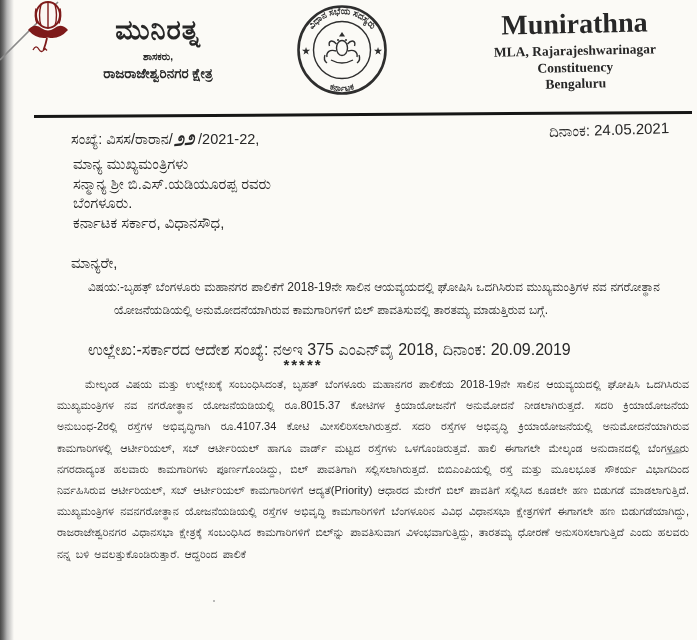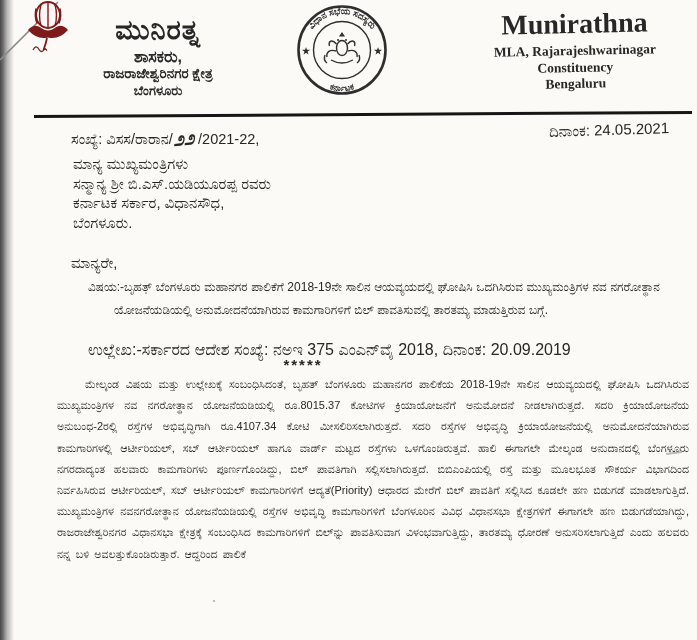--- a/index.html
+++ b/index.html
@@ -4,21 +4,21 @@
 <style>
   html,body{margin:0;padding:0;background:#e8e8e8;}
   .page{position:relative;width:697px;height:640px;background:#fbfaf6;overflow:hidden;
         font-family:"Liberation Sans",sans-serif;color:#272727;}
   .edge{position:absolute;left:0;top:0;width:14px;height:640px;
         background:linear-gradient(90deg,#474747 0px,#6e6e6e 3px,#b5b5b5 7px,rgba(251,250,246,0) 14px);}
   .fold{position:absolute;left:-2px;top:-2px;}
   .logo{position:absolute;left:26px;top:0;}
   .h-left{position:absolute;left:70px;top:12px;width:176px;text-align:center;font-weight:bold;}
   .h-name{font-size:27px;line-height:36px;letter-spacing:1px;}
-  .h-sub1{font-size:16px;line-height:16px;margin-top:1px;}
+  .h-sub1{font-size:10px;line-height:16px;margin-top:1px;}
   .h-sub2{font-size:13.5px;line-height:17px;}
   .h-sub3{font-size:13px;line-height:17px;}
   .seal{position:absolute;left:295px;top:3px;}
   .seal text{font-weight:bold;fill:#2e2e2e;font-family:"Liberation Sans",sans-serif;}
   .h-right{position:absolute;left:462px;top:8px;width:226px;text-align:center;
            font-family:"Liberation Serif",serif;font-weight:bold;transform:rotate(-1.2deg);}
   .en-name{font-size:28px;line-height:32px;margin-bottom:3px;}
   .en-sub{font-size:13.5px;line-height:16.5px;}
   .rule{position:absolute;left:34px;top:113px;width:658px;height:2.6px;background:#161616;transform:rotate(-0.35deg);}
   .refline{position:absolute;left:71px;top:127px;font-size:14.5px;}
@@ -62,21 +62,20 @@
       <path d="M2,30 Q9,22.5 16,28.5 Q22,32.5 28,28.5 Q35,22.5 42,30 Q33,40 22,37.5 Q11,40 2,30 Z" fill="#7e1a1a"></path>
       <path d="M21,38 C20,43 19,46 17.5,50" stroke="#7e1a1a" stroke-width="1.8" fill="none"></path>
       <path d="M7,50 q3,-6 6,-0.5 q2.5,4.5 6,-1 l2,2" stroke="#7e1a1a" stroke-width="1.3" fill="none"></path>
     </svg>
   </div>
 
   <div class="h-left">
     <div class="h-name">ಮುನಿರತ್ನ</div>
     <div class="h-sub1">ಶಾಸಕರು,</div>
     <div class="h-sub2">ರಾಜರಾಜೇಶ್ವರಿನಗರ ಕ್ಷೇತ್ರ</div>
-    <div class="h-sub3">ಬೆಂಗಳೂರು</div>
   </div>
 
   <div class="seal">
     <svg width="94" height="94" viewBox="0 0 94 94">
       <circle cx="47" cy="47" r="43.5" fill="none" stroke="#2e2e2e" stroke-width="2.6"></circle>
       <circle cx="47" cy="47" r="28.5" fill="none" stroke="#2e2e2e" stroke-width="1.4"></circle>
       <defs>
         <path id="arcTop" d="M 11,47 A 36,36 0 0 1 83,47"></path>
         <path id="arcBot" d="M 15.6,73.4 A 41,41 0 0 0 78.4,73.4"></path>
       </defs>
@@ -110,22 +109,22 @@
   <div class="rule"></div>
 
   <div class="refline">
     <span>ಸಂಖ್ಯೆ: ವಿಸಸ/ರಾರಾನ/</span><span class="hand">೨೨</span><span> /2021-22,</span>
   </div>
   <div class="date">ದಿನಾಂಕ: 24.05.2021</div>
 
   <div class="addr">
     <div>ಮಾನ್ಯ ಮುಖ್ಯಮಂತ್ರಿಗಳು</div>
     <div>ಸನ್ಮಾನ್ಯ ಶ್ರೀ ಬಿ.ಎಸ್.ಯಡಿಯೂರಪ್ಪ ರವರು</div>
+    <div>ಬೆಂಗಳೂರು.</div>
     <div>ಕರ್ನಾಟಕ ಸರ್ಕಾರ, ವಿಧಾನಸೌಧ,</div>
-    <div>ಬೆಂಗಳೂರು.</div>
   </div>
 
   <div class="salut">ಮಾನ್ಯರೇ,</div>
 
   <div class="subject">ವಿಷಯ:-ಬೃಹತ್ ಬೆಂಗಳೂರು ಮಹಾನಗರ ಪಾಲಿಕೆಗೆ 2018-19ನೇ ಸಾಲಿನ ಆಯವ್ಯಯದಲ್ಲಿ ಘೋಷಿಸಿ ಒದಗಿಸಿರುವ ಮುಖ್ಯಮಂತ್ರಿಗಳ ನವ ನಗರೋತ್ಥಾನ ಯೋಜನೆಯಡಿಯಲ್ಲಿ ಅನುಮೋದನೆಯಾಗಿರುವ ಕಾಮಗಾರಿಗಳಿಗೆ ಬಿಲ್ ಪಾವತಿಸುವಲ್ಲಿ ತಾರತಮ್ಯ ಮಾಡುತ್ತಿರುವ ಬಗ್ಗೆ.</div>
 
   <div class="reference">ಉಲ್ಲೇಖ:-ಸರ್ಕಾರದ ಆದೇಶ ಸಂಖ್ಯೆ: ನಅಇ 375 ಎಂಎನ್‌ವೈ 2018, ದಿನಾಂಕ: 20.09.2019</div>
 
   <div class="stars">*****</div>
 

